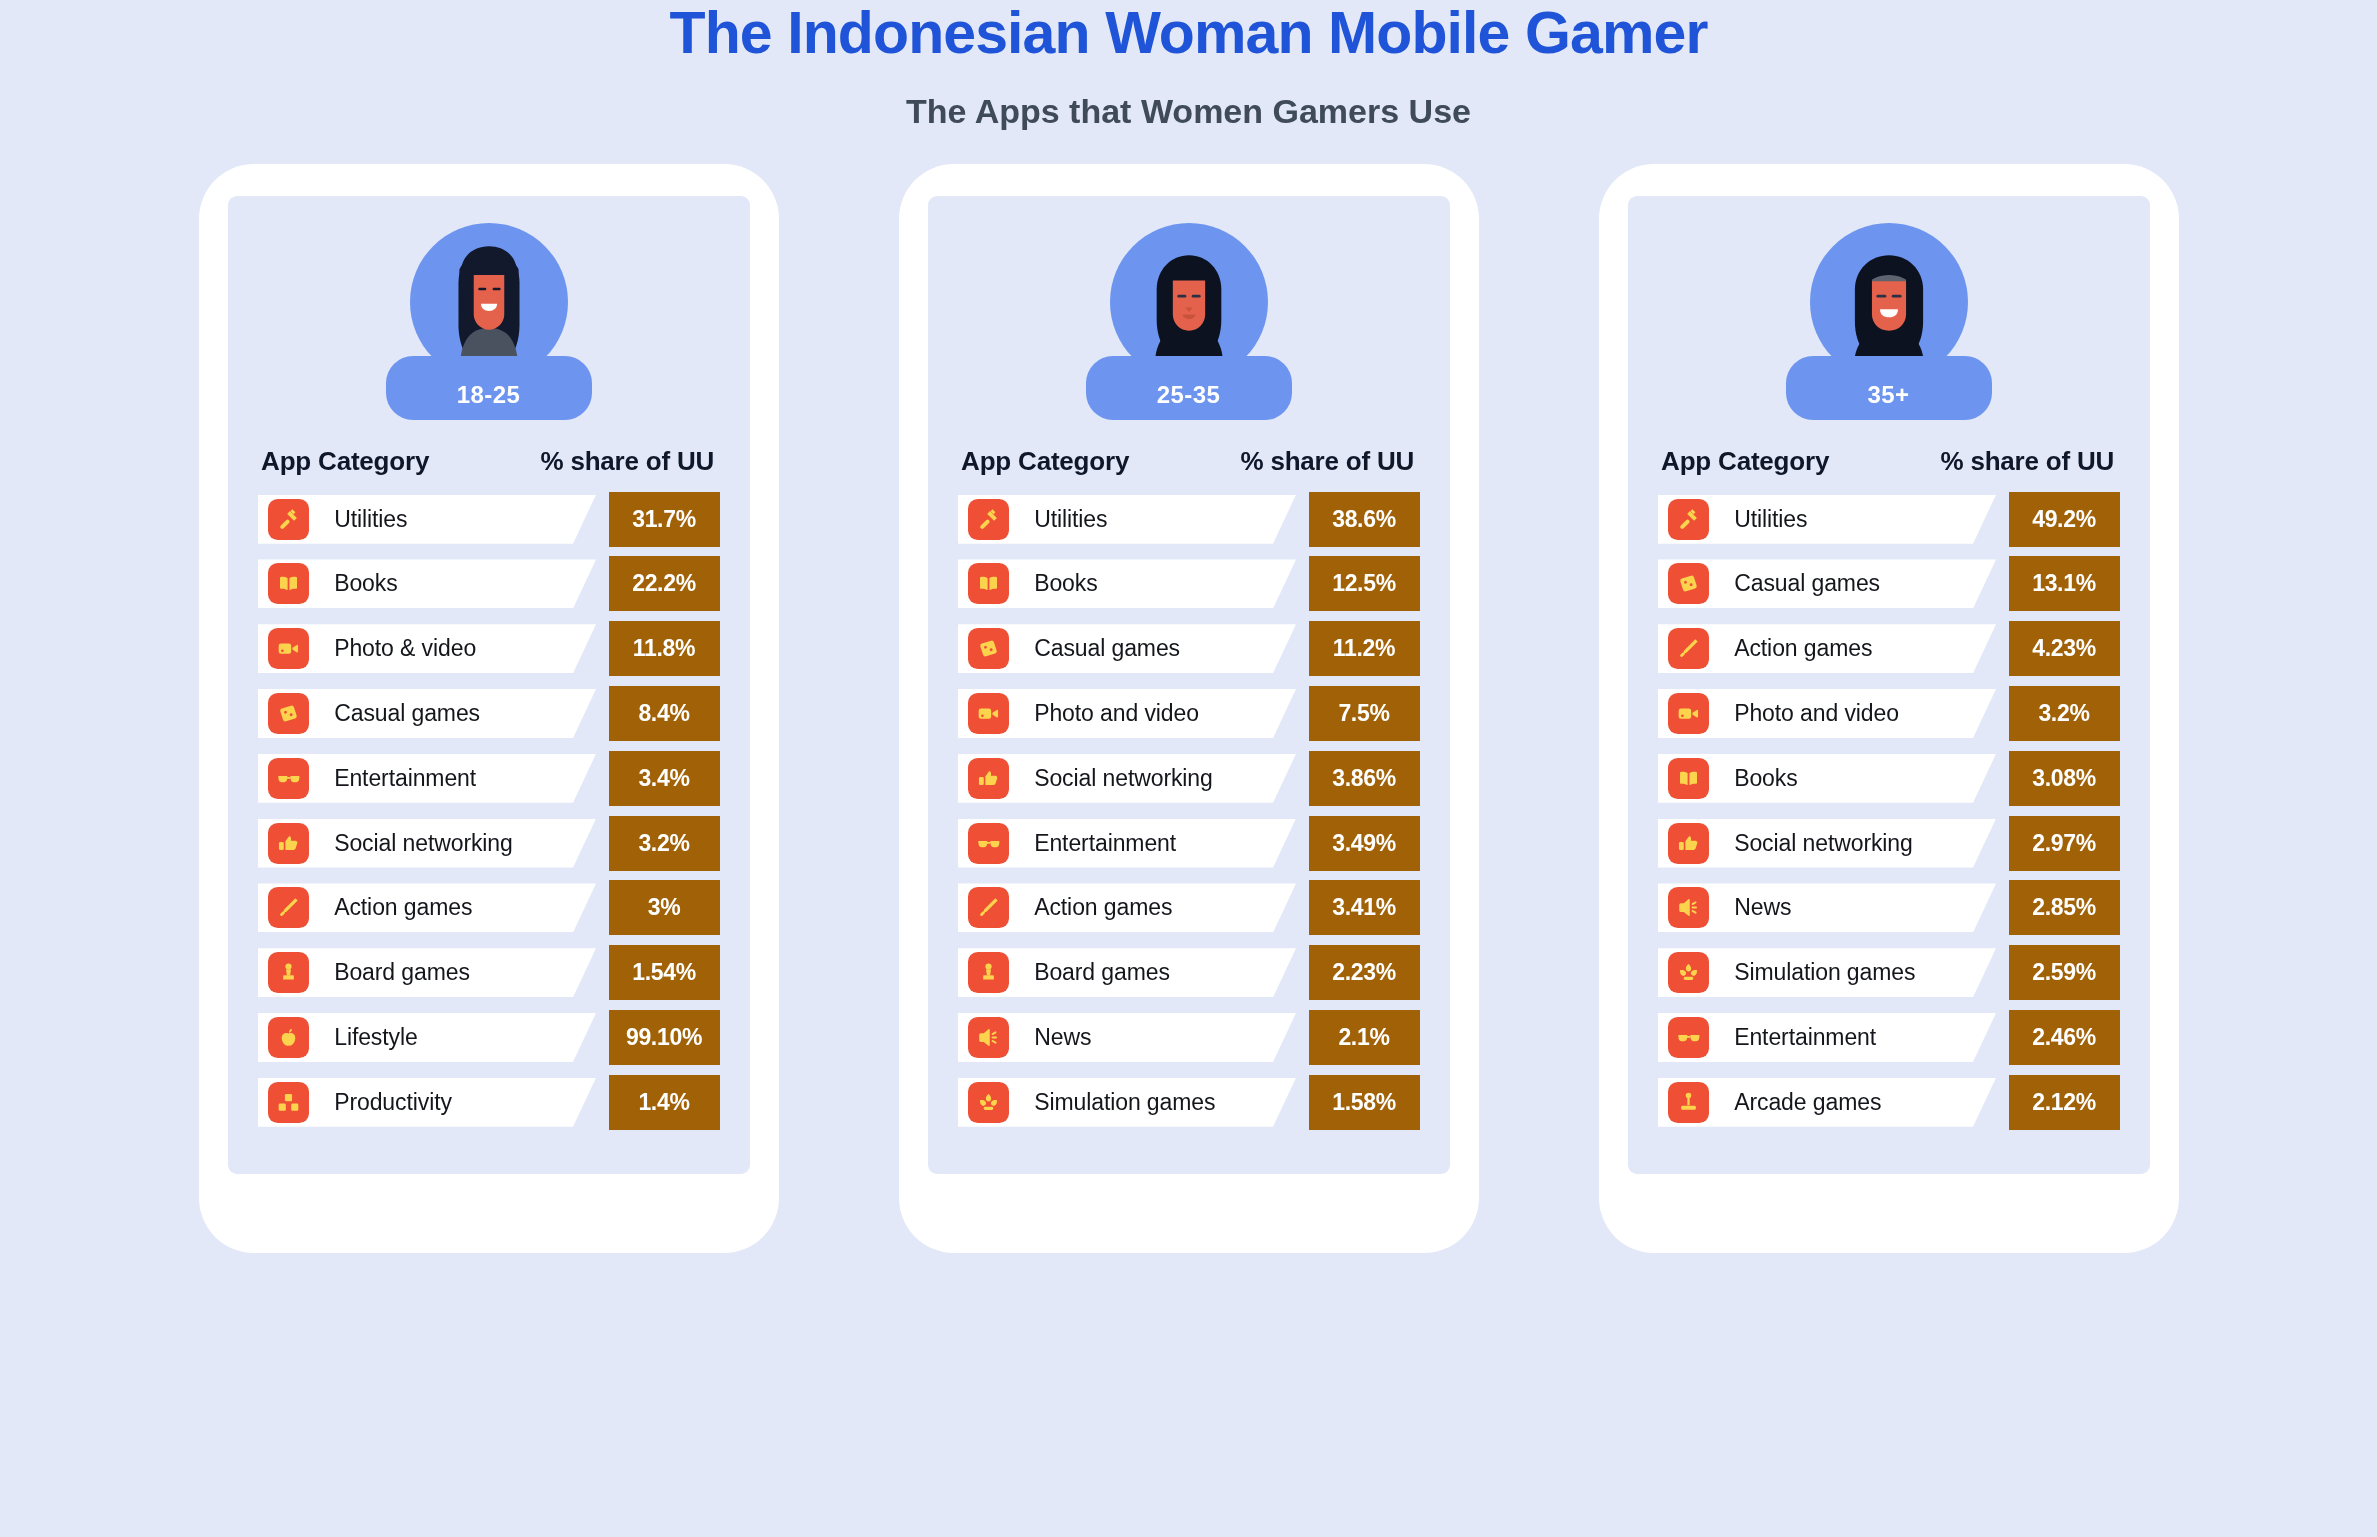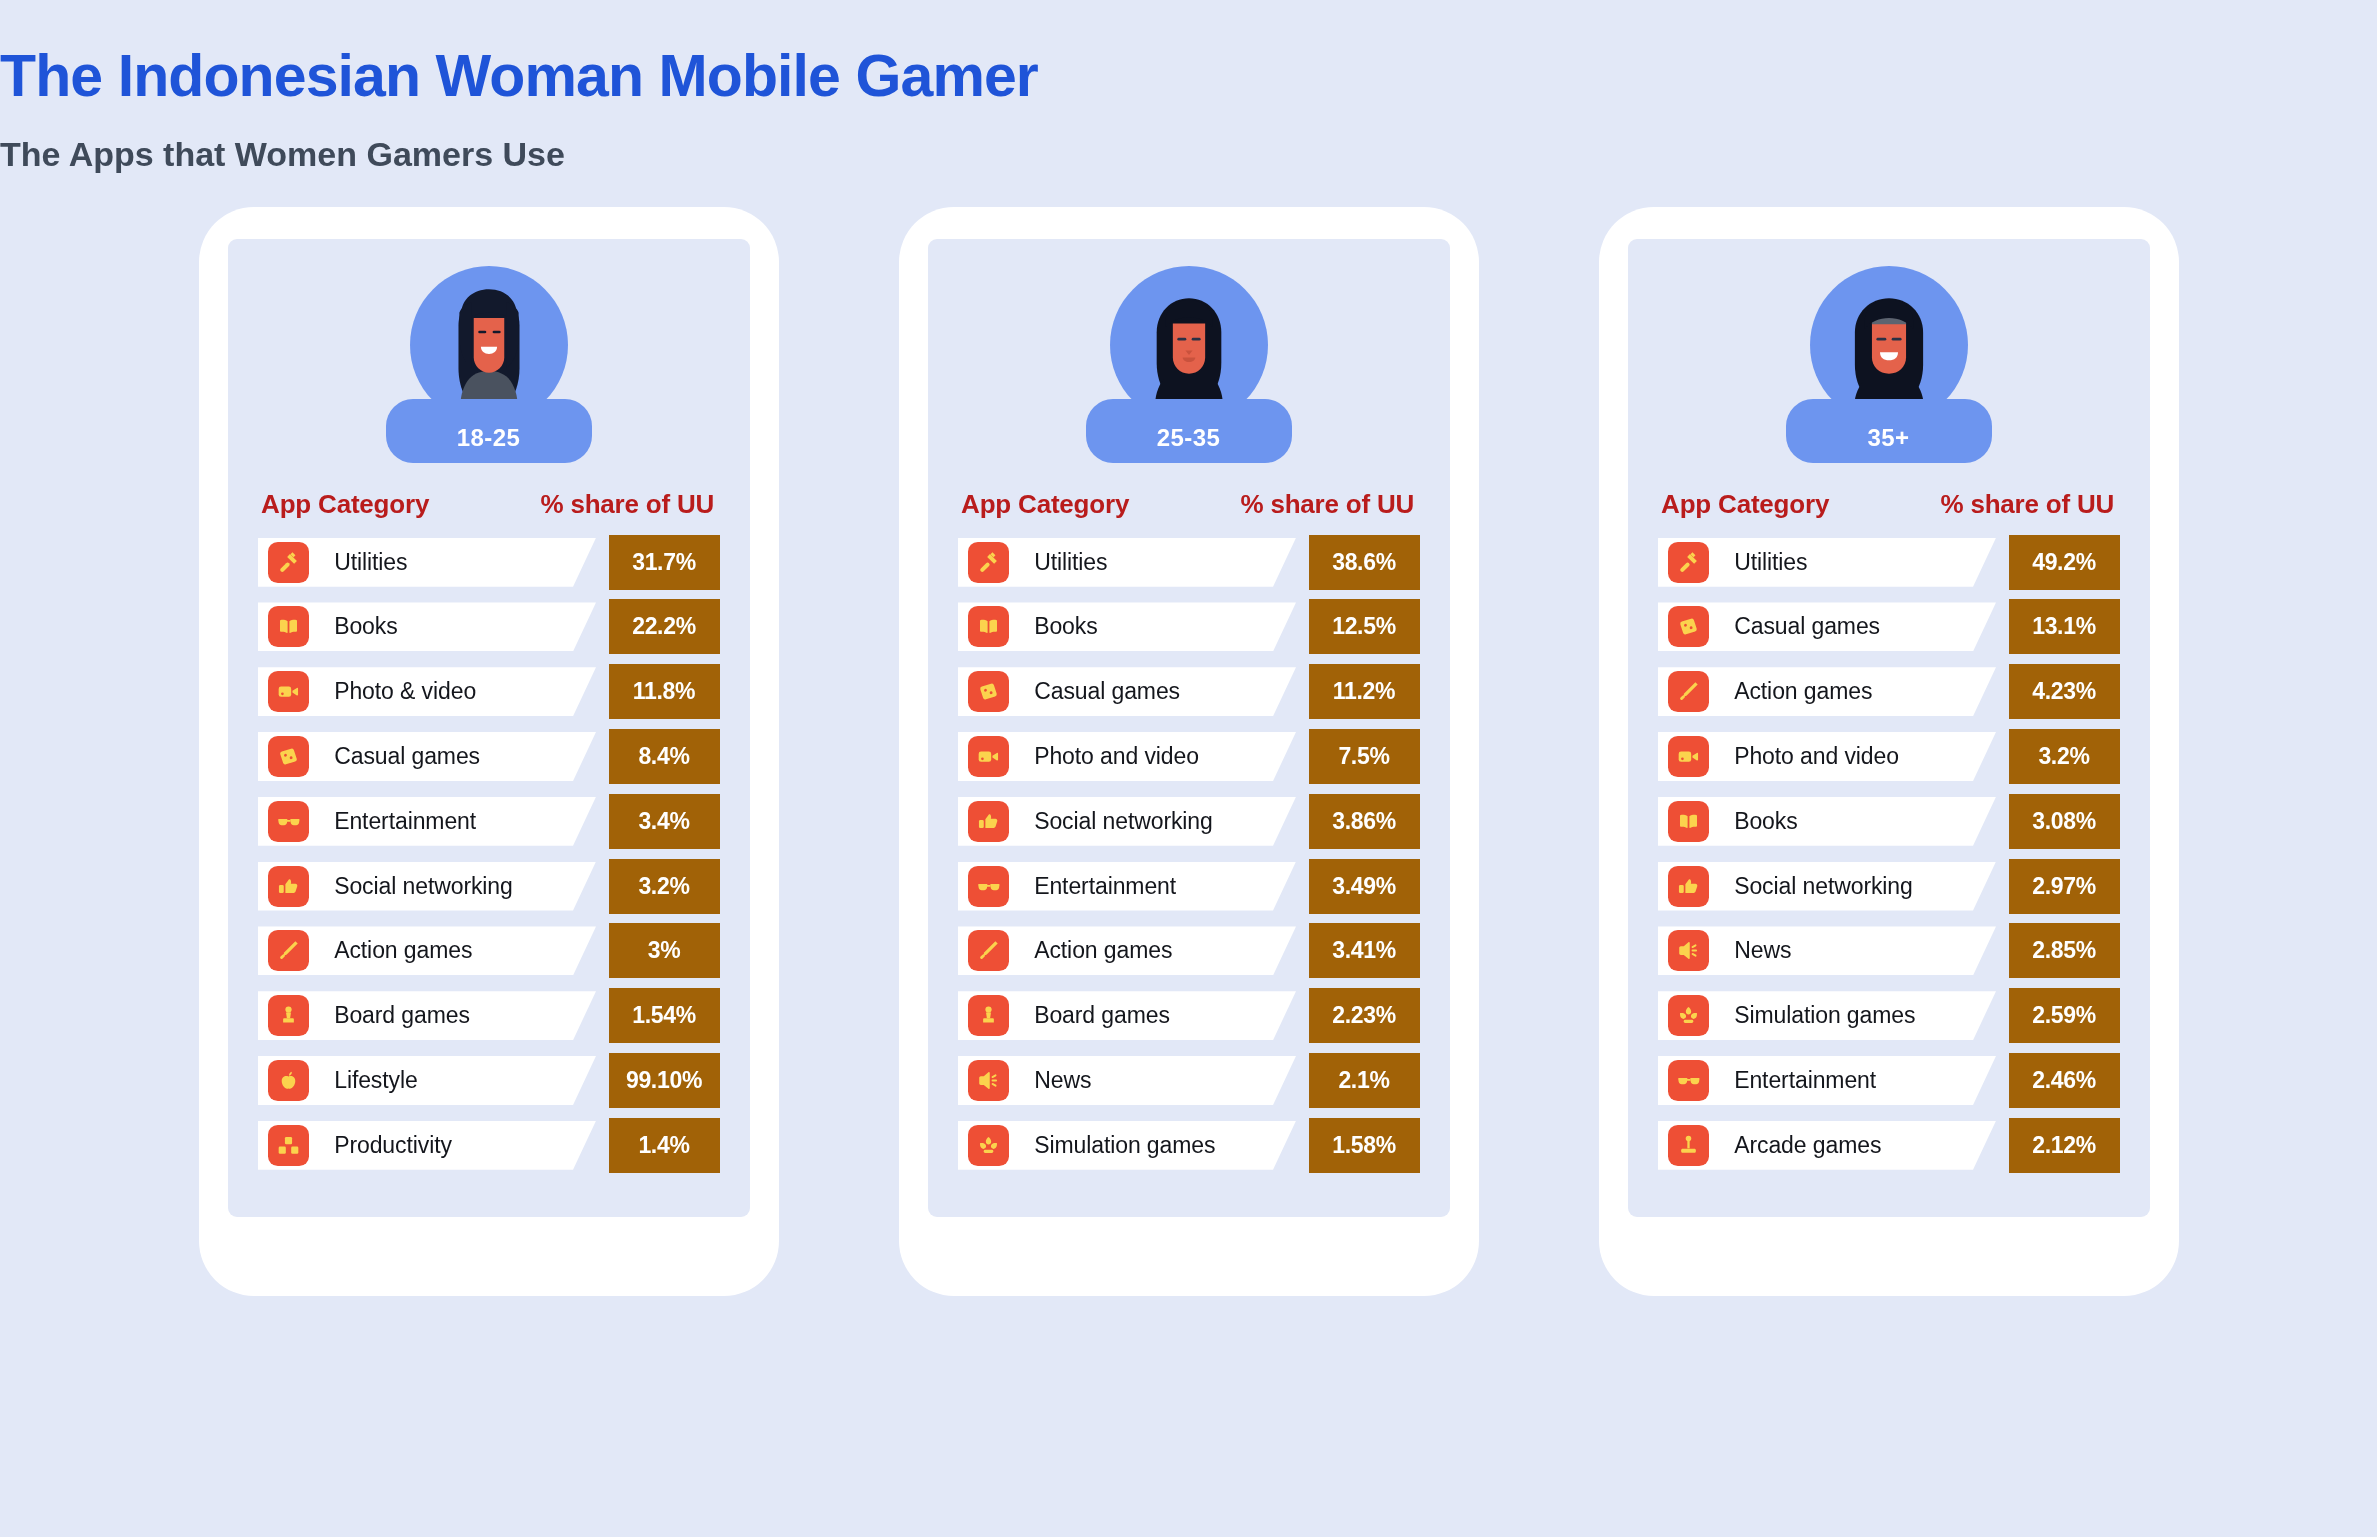--- a/index.html
+++ b/index.html
@@ -9,21 +9,21 @@
     font-family: "Liberation Sans", sans-serif;
     overflow: hidden;
   }
   .page {
     position: relative;
     width: 2377px; height: 1538px;
     background: #e2e8f7;
     box-sizing: border-box;
   }
   
-  .header { padding-top: 43px; }
+  .header { text-align: center; }
   .main-title {
     font-size: 59px;
     font-weight: bold;
     color: #1f54d8;
     letter-spacing: -0.9px;
     margin: 0;
     line-height: 1.15;
   }
   .sub-title {
     font-size: 34px;
@@ -94,21 +94,21 @@
   .col-heads {
     display: flex;
     justify-content: space-between;
     align-items: baseline;
     margin-top: 19.7px;
     padding: 0 5.4px 0 3.6px;
   }
   .col-heads div {
     font-size: 26px;
     font-weight: bold;
-    color: #b91c1c;
+    color: #0f172a;
     letter-spacing: -0.2px;
   }
   
   .rows { margin-top: 14.3px; }
   .row {
     display: flex;
     align-items: center;
     margin-bottom: 9.8px;
     height: 55px;
   }

